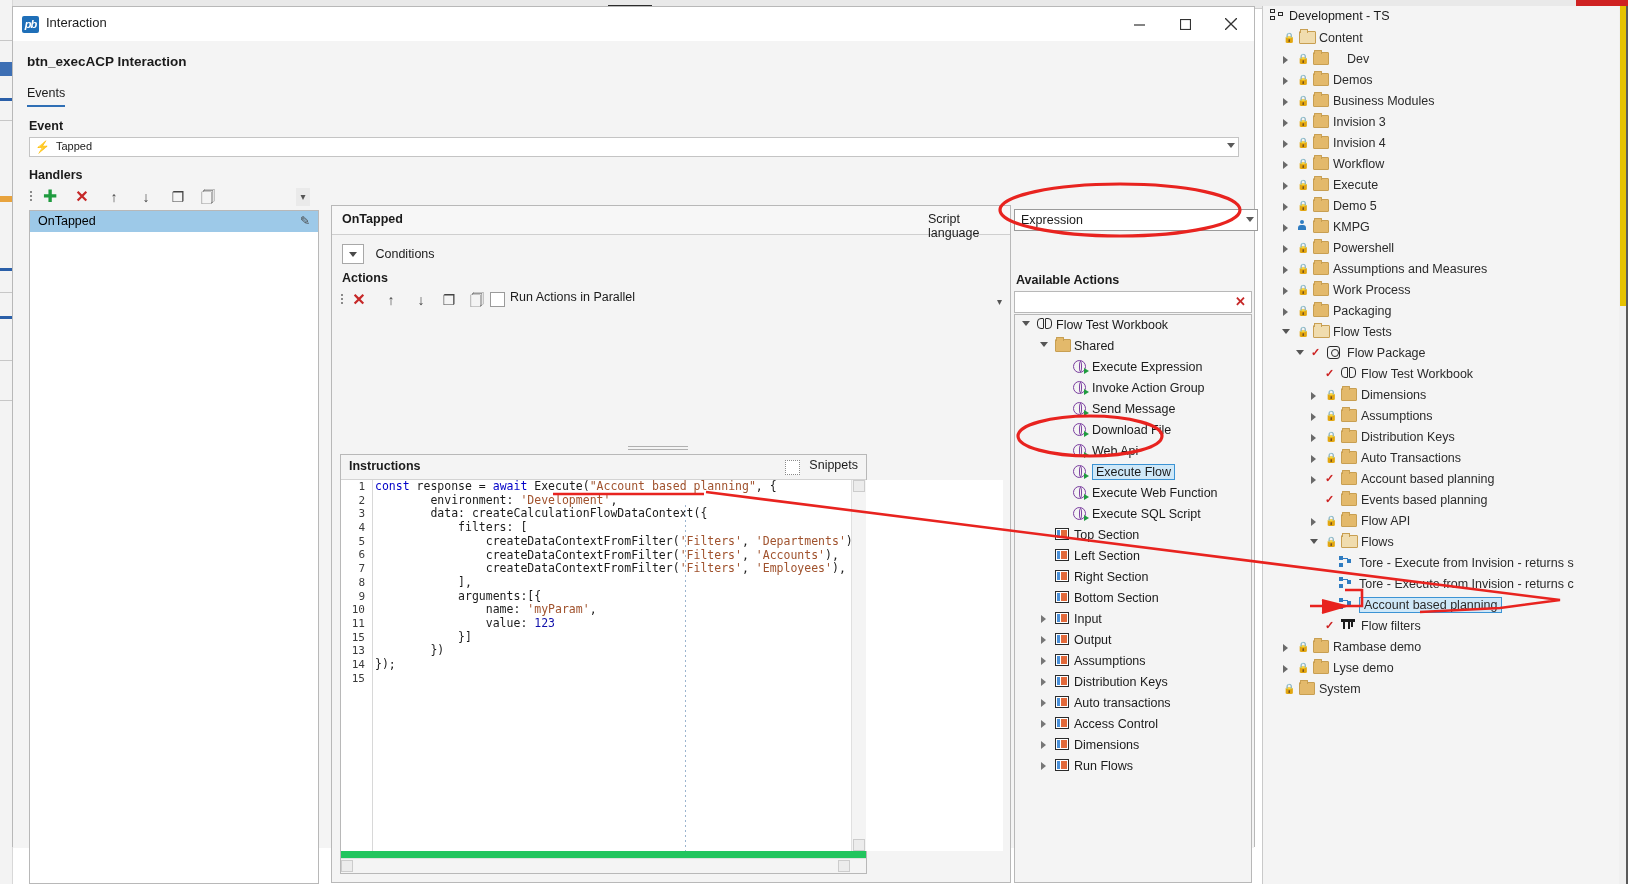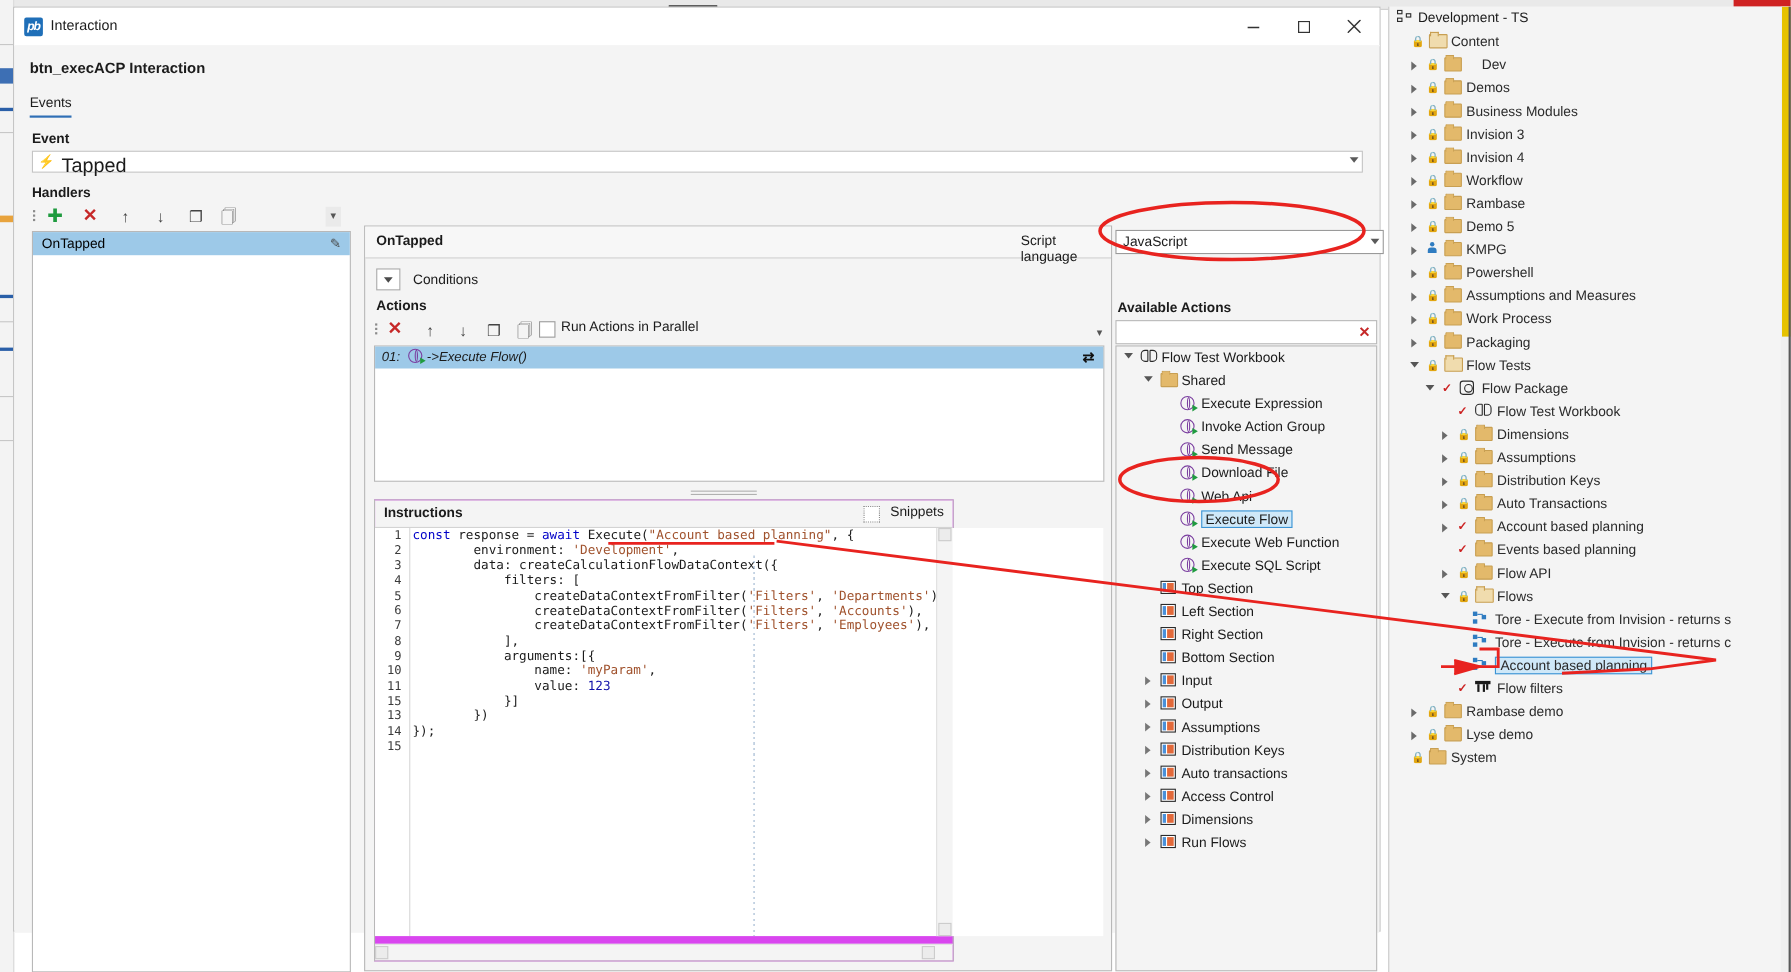--- a/index.html
+++ b/index.html
@@ -35,21 +35,21 @@
   .winbtn svg{vertical-align:middle;}
 
   
   .dlg-body{position:absolute;left:0;top:34px;width:100%;height:807px;background:#f4f4f4;}
   .hdr-title{position:absolute;left:14px;top:13px;font-size:13.5px;font-weight:bold;color:#1b1b1b;}
   .tabs{position:absolute;left:14px;top:45px;}
   .tab{display:inline-block;font-size:12.5px;color:#1b1b1b;padding-bottom:5px;border-bottom:2px solid #2f6fb5;}
   .lbl-event{position:absolute;left:16px;top:78px;font-size:12.5px;font-weight:bold;}
   .combo-event{position:absolute;left:16px;top:96px;width:1210px;height:20px;background:#fff;border:1px solid #c4c4c4;box-sizing:border-box;}
   .combo-event .bolt{position:absolute;left:5px;top:2px;color:#e8a33d;font-size:12px;}
-  .combo-event .val{position:absolute;left:26px;top:2px;font-size:18px;}
+  .combo-event .val{position:absolute;left:26px;top:2px;font-size:11px;}
   .combo-arrow{position:absolute;right:3px;top:5px;width:0;height:0;border-left:4px solid transparent;border-right:4px solid transparent;border-top:5px solid #5a5a5a;}
 
   .lbl-handlers{position:absolute;left:16px;top:127px;font-size:12.5px;font-weight:bold;}
   .handler-toolbar{position:absolute;left:16px;top:144px;width:281px;height:24px;}
   .tb-grip{position:absolute;left:0;top:4px;width:4px;height:16px;}
   .tb-grip i{display:block;width:2px;height:2px;background:#8a8a8a;margin:2px 1px;}
   .tb-btn{position:absolute;top:0;width:26px;height:24px;text-align:center;line-height:24px;font-size:14px;color:#444;}
   .tb-overflow{position:absolute;right:0;top:3px;width:14px;height:18px;background:#eaeaea;text-align:center;line-height:18px;font-size:10px;color:#555;}
   .handler-list{position:absolute;left:16px;top:169px;width:290px;height:674px;background:#fff;border:1px solid #b8b8b8;box-sizing:border-box;}
   .handler-row{position:relative;height:21px;background:#9dc9e8;}
@@ -76,21 +76,21 @@
   .act-overflow{position:absolute;right:2px;top:8px;font-size:10px;color:#555;}
   .act-list{position:absolute;left:8px;top:108px;width:664px;height:124px;background:#fff;border:1px solid #b8b8b8;box-sizing:border-box;}
   .act-row{position:relative;height:20px;background:#9dc9e8;}
   .act-row .idx{position:absolute;left:6px;top:2px;font-size:12px;font-style:italic;}
   .act-row .ic{position:absolute;left:30px;top:2px;}
   .act-row .txt{position:absolute;left:47px;top:2px;font-size:12px;font-style:italic;}
   .act-row .swap{position:absolute;right:8px;top:2px;font-size:13px;font-weight:bold;color:#111;}
   .splitter{position:absolute;left:296px;top:238px;width:60px;height:8px;}
   .splitter i{display:block;height:1px;background:#b0b0b0;margin:2px 0;}
 
-  .instr-panel{position:absolute;left:8px;top:248px;width:527px;height:420px;border:1px solid #b8b8b8;background:#d946ef;box-sizing:border-box;}
+  .instr-panel{position:absolute;left:8px;top:248px;width:527px;height:420px;border:1px solid #b8b8b8;background:#22c55e;box-sizing:border-box;}
   .instr-head{position:relative;height:24px;background:#f4f4f4;border-bottom:1px solid #d3d3d3;}
   .instr-head .t{position:absolute;left:8px;top:4px;font-size:12.5px;font-weight:bold;}
   .snip-chk{position:absolute;right:66px;top:5px;width:13px;height:13px;border:1px dotted #8a8a8a;background:#fff;}
   .snip-lbl{position:absolute;right:8px;top:3px;font-size:12.5px;}
 
   .editor{position:absolute;left:0;top:25px;width:662px;height:371px;background:#fff;overflow:hidden;}
   .gutter{position:absolute;left:0;top:0;width:28px;height:100%;background:#fff;text-align:right;}
   .gutter div{font-family:"DejaVu Sans Mono", monospace;font-size:11px;color:#3b3b3b;height:13.7px;line-height:13.7px;padding-right:4px;}
   .gutter-sep{position:absolute;left:31px;top:0;width:1px;height:100%;background:#d8d8d8;}
   .code{position:absolute;left:34px;top:0;font-family:"DejaVu Sans Mono", monospace;font-size:11.5px;line-height:13.7px;white-space:pre;color:#1b1b1b;}
@@ -264,21 +264,21 @@
           <span class="nm">OnTapped</span>
           <span class="pencil">✎</span>
         </div>
       </div>
 
       <div class="center">
         <div class="center-head">
           <span class="t">OnTapped</span>
           <span class="scriptlang-lbl">Script language</span>
           <span class="scriptlang-combo">
-            <span class="v">JavaScript</span>
+            <span class="v">Expression</span>
             <span class="combo-arrow" style="top:7px;"></span>
           </span>
         </div>
 
         <div class="cond-row">
           <span class="cond-box"></span>
           <span class="cond-lbl">Conditions</span>
         </div>
 
         <div class="lbl-actions">Actions</div>
@@ -291,28 +291,20 @@
           <span class="tb-btn" style="left:6px;color:#c62828;font-size:16px;font-weight:bold;">✕</span>
           <span class="tb-btn" style="left:38px;">↑</span>
           <span class="tb-btn" style="left:68px;">↓</span>
           <span class="tb-btn" style="left:96px;">❐</span>
           <span class="tb-btn" style="left:124px;">🗍</span>
           <span class="act-chk"></span>
           <span class="act-chk-lbl">Run Actions in Parallel</span>
           <span class="act-overflow">▾</span>
         </div>
 
-        <div class="act-list">
-          <div class="act-row">
-            <span class="idx">01:</span>
-            <span class="ic"><span class="globe"><span class="gdot"></span></span></span>
-            <span class="txt">-&gt;Execute Flow()</span>
-            <span class="swap">⇄</span>
-          </div>
-        </div>
 
         <div class="splitter">
             <i></i>
             <i></i>
           </div>
 
         <div class="instr-panel">
           <div class="instr-head">
             <span class="t">Instructions</span>
             <span class="snip-chk"></span>
@@ -519,21 +511,21 @@
         <div class="rnode">
           <span class="arr r" style="left:20px"></span>
           <span class="lock" style="left:34px">🔒</span>
           <span class="ic" style="left:50px"><span class="folder"></span></span>
           <span class="lb" style="left:70px">Workflow</span>
         </div>
         <div class="rnode">
           <span class="arr r" style="left:20px"></span>
           <span class="lock" style="left:34px">🔒</span>
           <span class="ic" style="left:50px"><span class="folder"></span></span>
-          <span class="lb" style="left:70px">Rambase</span>
+          <span class="lb" style="left:70px">Execute</span>
         </div>
         <div class="rnode">
           <span class="arr r" style="left:20px"></span>
           <span class="lock" style="left:34px">🔒</span>
           <span class="ic" style="left:50px"><span class="folder"></span></span>
           <span class="lb" style="left:70px">Demo 5</span>
         </div>
         <div class="rnode">
           <span class="arr r" style="left:20px"></span>
           <span class="ic" style="left:34px"><span class="person"></span></span>

